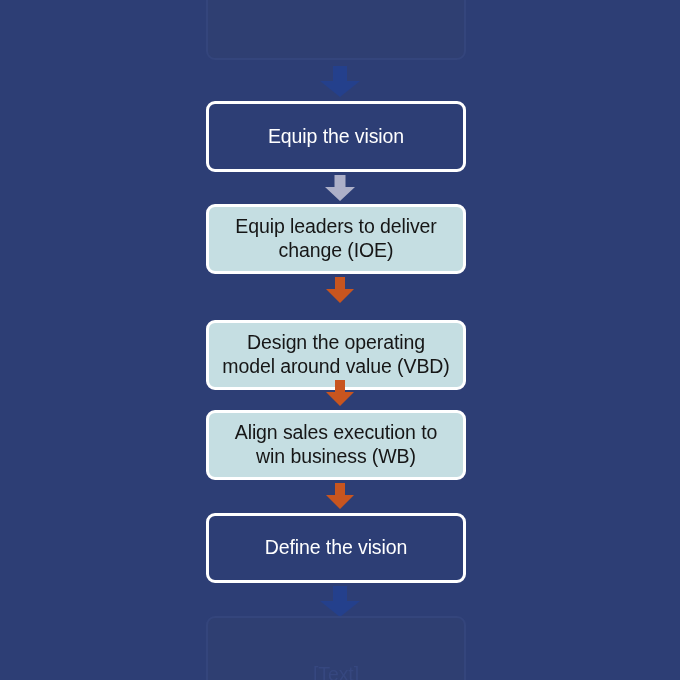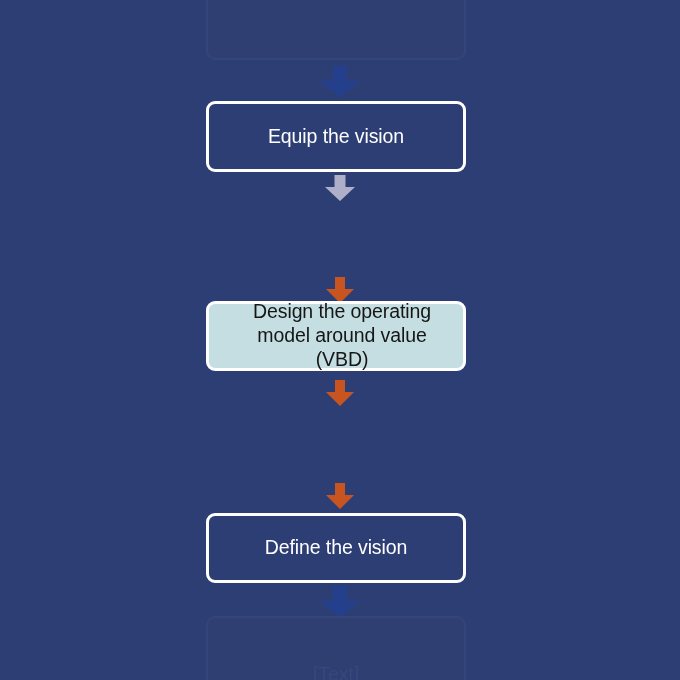--- a/index.html
+++ b/index.html
@@ -105,41 +105,47 @@
   </div>
 
   <div class="arrow" style="top:175px;">
     <span>
       <svg width="30" height="26" viewBox="0 0 30 26" aria-hidden="true">
         <path d="M9.5 0 H20.5 V12 H30 L15 26 L0 12 H9.5 Z" fill="#adb0c8"></path>
       </svg>
     </span>
   </div>
 
+  <div class="node pale" style="top:204px; height:70px;">
+    <span class="node-label">Equip leaders to deliver change (IOE)</span>
+  </div>
 
   <div class="arrow" style="top:277px;">
     <span>
       <svg width="28" height="26" viewBox="0 0 28 26" aria-hidden="true">
         <path d="M9 0 H19 V12 H28 L14 26 L0 12 H9 Z" fill="#c8551f"></path>
       </svg>
     </span>
   </div>
 
-  <div class="node pale" style="top:301px; height:70px;padding-left:12px;">
+  <div class="node pale" style="top:320px; height:70px;">
     <span class="node-label">Design the operating model around value (VBD)</span>
   </div>
 
   <div class="arrow" style="top:380px;">
     <span>
       <svg width="28" height="26" viewBox="0 0 28 26" aria-hidden="true">
         <path d="M9 0 H19 V12 H28 L14 26 L0 12 H9 Z" fill="#c8551f"></path>
       </svg>
     </span>
   </div>
 
+  <div class="node pale" style="top:410px; height:70px;">
+    <span class="node-label">Align sales execution to win business (WB)</span>
+  </div>
 
   <div class="arrow" style="top:483px;">
     <span>
       <svg width="28" height="26" viewBox="0 0 28 26" aria-hidden="true">
         <path d="M9 0 H19 V12 H28 L14 26 L0 12 H9 Z" fill="#c8551f"></path>
       </svg>
     </span>
   </div>
 
   <div class="node dark" style="top:513px; height:70px;">

